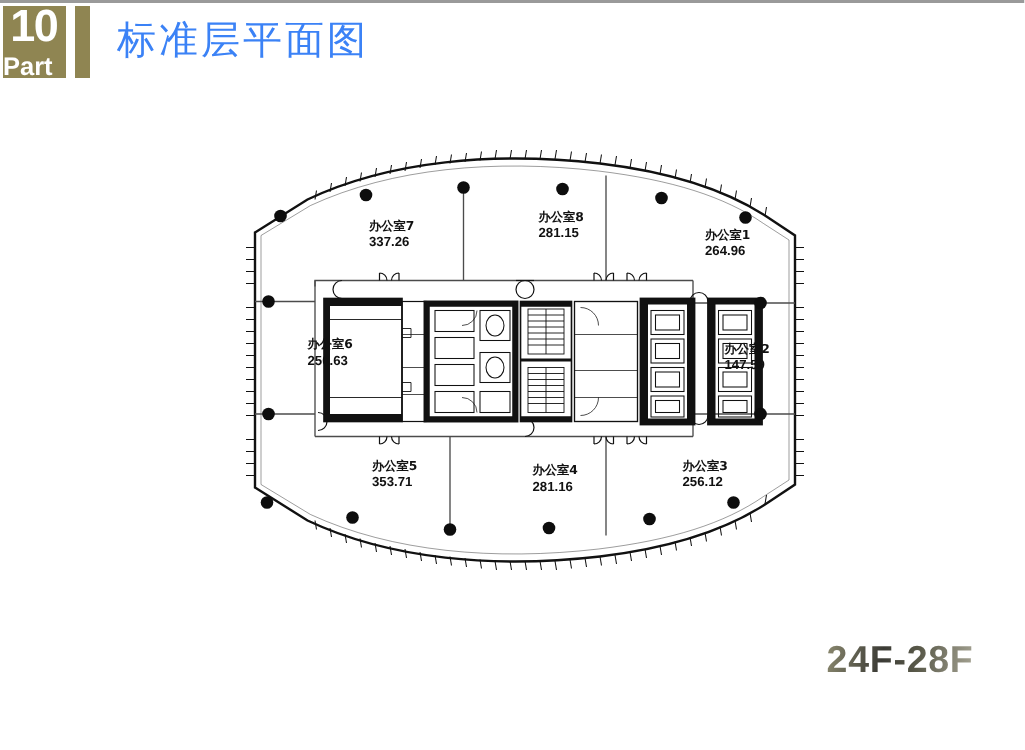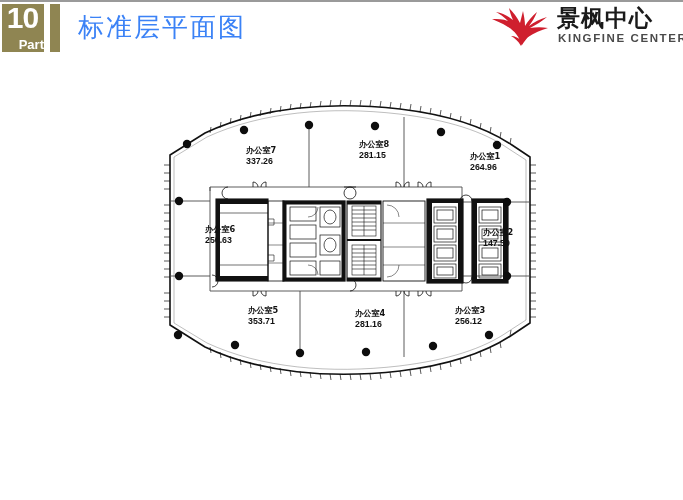--- a/index.html
+++ b/index.html
@@ -33,22 +33,22 @@
     text-align: center;
     font-size: 30px;
     font-weight: bold;
     letter-spacing: -1px;
     line-height: 34px;
     font-family: "Liberation Sans", sans-serif;
   }
   .part-word {
     position: absolute; left: 0; bottom: 1px;
     width: 42px;
-    text-align: right;
-    font-size: 13px;
+    text-align: left;
+    font-size: 17px;
     font-weight: bold;
     line-height: 13px;
     font-family: "Liberation Sans", sans-serif;
   }
   .part-bar {
     position: absolute; left: 50px; top: 4px;
     width: 10px; height: 48px;
     background: #8f8552;
   }
   .header-title {
@@ -123,30 +123,20 @@
 
   <div class="top-rule"></div>
 
   <div class="part-badge">
     <div class="part-num">10</div>
     <div class="part-word">Part</div>
   </div>
   <div class="part-bar"></div>
   <div class="header-title">标准层平面图</div>
 
-  <div class="logo-wrap">
-    <svg class="logo-leaf" viewBox="0 0 62 40">
-      <g fill="#cf1f2e">
-        <path d="M31 38 C 28 30, 24 24, 17 20 C 11 16, 5 14, 1 12 C 6 12, 12 12, 17 14 C 13 10, 9 7, 5 5 C 11 6, 17 9, 22 13 C 20 9, 19 5, 18 1 C 22 5, 26 10, 29 16 C 30 12, 31 8, 32 4 C 33 9, 34 14, 34 19 C 37 14, 41 9, 46 5 C 44 10, 41 15, 38 19 C 43 15, 49 12, 56 10 C 51 14, 45 18, 39 21 C 45 20, 51 20, 57 21 C 50 23, 43 26, 37 30 C 35 32, 33 35, 31 38 Z"></path>
-        <path d="M30 39 C 27 34, 24 31, 20 29 C 24 29, 28 31, 31 34 C 33 31, 36 29, 40 28 C 36 30, 32 34, 30 39 Z"></path>
-      </g>
-    </svg>
-    <div class="logo-cn">景枫中心</div>
-    <div class="logo-en">KINGFINE CENTER</div>
-  </div>
 
   <div class="plan">
     <svg viewBox="0 0 400 290" xmlns="http://www.w3.org/2000/svg">
       <defs>
 
         <pattern id="ticks" width="6" height="6" patternUnits="userSpaceOnUse">
           <line x1="0" y1="0" x2="0" y2="6" stroke="#111" stroke-width="0.8"></line>
         </pattern>
       </defs>
 
@@ -498,14 +488,15 @@
             <text x="205" y="232" font-size="8.8" font-weight="bold" font-family="&quot;Liberation Sans&quot;,sans-serif" fill="#111">281.16</text>
           </g>
           <g>
             <text x="305" y="218" font-size="8.2" font-weight="bold" font-family="&quot;DejaVu Sans&quot;,&quot;Liberation Sans&quot;,sans-serif" fill="#111">办公室3</text>
             <text x="305" y="229" font-size="8.8" font-weight="bold" font-family="&quot;Liberation Sans&quot;,sans-serif" fill="#111">256.12</text>
           </g>
         </g>
     </svg>
   </div>
 
+  <div class="floor-range">24F-28F</div>
 
 </div>
 
 </body></html>

